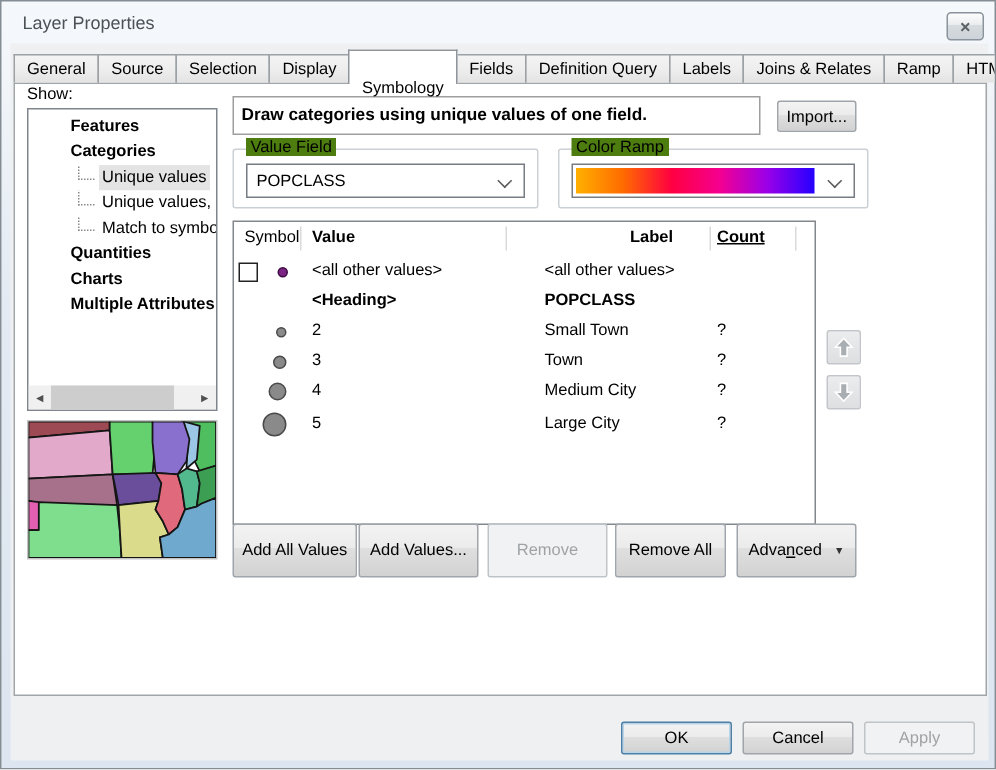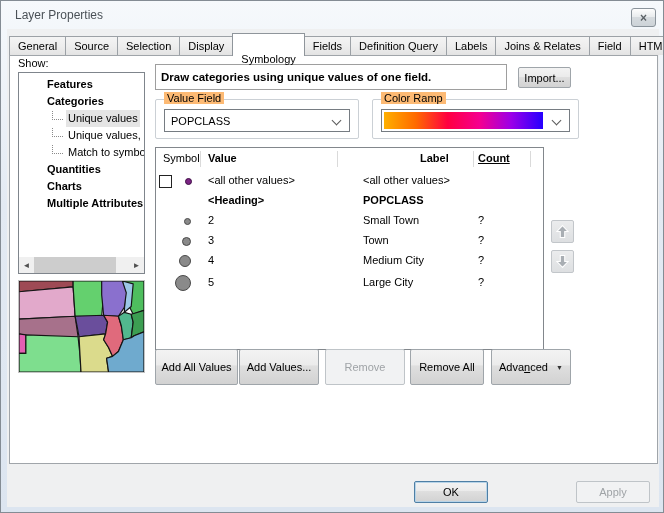--- a/index.html
+++ b/index.html
@@ -55,21 +55,21 @@
 
   .btn { background:linear-gradient(#F3F3F3,#EBEBEB 45%,#DFDFDF 46%,#D2D2D2);
     border:1px solid #9FA5AA; border-radius:2px; font-family:"Liberation Sans",sans-serif;
     font-size:11px; color:#000; display:flex; align-items:center; justify-content:center; cursor:default; }
   .btn.disabled { background:#F1F2F3; border-color:#BFC4C8; color:#9FA3A6; }
   .btn.default { border:1px solid #4E7FA5; box-shadow:0 0 0 1px #B8D4E8 inset; }
 
   .import-btn { position:absolute; left:508px; top:11px; width:53px; height:21px; }
 
   .groupbox { position:absolute; border:1px solid #CBD0D5; border-radius:2px; }
-  .groupbox .gb-label { position:absolute; top:-8px; left:8px; background:#fdba74; padding:0 3px; }
+  .groupbox .gb-label { position:absolute; top:-8px; left:8px; background:#4d7c0f; padding:0 3px; }
   .gb-value-field { left:145px; top:43px; width:204px; height:40px; }
   .gb-color-ramp { left:362px; top:43px; width:207px; height:40px; }
 
   .combo { position:absolute; left:8px; top:9px; right:8px; height:23px; background:#FFF;
     border:1px solid #767C82; display:flex; align-items:center; cursor:default; }
   .combo .combo-text { padding-left:6px; }
   .chevron { position:absolute; right:9px; top:7px; width:7px; height:7px;
     border-right:1.4px solid #5A5A5A; border-bottom:1.4px solid #5A5A5A; transform:rotate(45deg); }
   .ramp-strip { position:absolute; left:2px; top:2px; bottom:2px; right:26px; }
 
@@ -122,21 +122,21 @@
   <div class="tabs">
     <div class="tab">General</div>
     <div class="tab">Source</div>
     <div class="tab">Selection</div>
     <div class="tab">Display</div>
     <div class="tab active">Symbology</div>
     <div class="tab">Fields</div>
     <div class="tab">Definition Query</div>
     <div class="tab">Labels</div>
     <div class="tab">Joins &amp; Relates</div>
-    <div class="tab">Field</div>
+    <div class="tab">Ramp</div>
     <div class="tab">HTML Popup</div>
   </div>
 
   <div class="page">
 
     <div class="show-label">Show:</div>
 
     <div class="tree">
       <div class="tree-items">
         <div class="tree-item bold"><span class="label">Features</span></div>
@@ -287,14 +287,15 @@
     <button class="btn act-btn" style="left:229px;width:80px">Add Values...</button>
     <button class="btn act-btn disabled" style="left:315px;width:80px">Remove</button>
     <button class="btn act-btn" style="left:400px;width:74px">Remove All</button>
     <button class="btn act-btn advanced-btn" style="left:481px;width:80px">
       <span><span>Adva</span><span class="key">n</span><span>ced</span></span>
       <span class="adv-arrow">▼</span>
     </button>
   </div>
 
   <button class="btn footer-btn default" style="left:413px">OK</button>
+  <button class="btn footer-btn" style="left:494px">Cancel</button>
   <button class="btn footer-btn disabled" style="left:575px">Apply</button>
 </div>
 
 </body></html>

